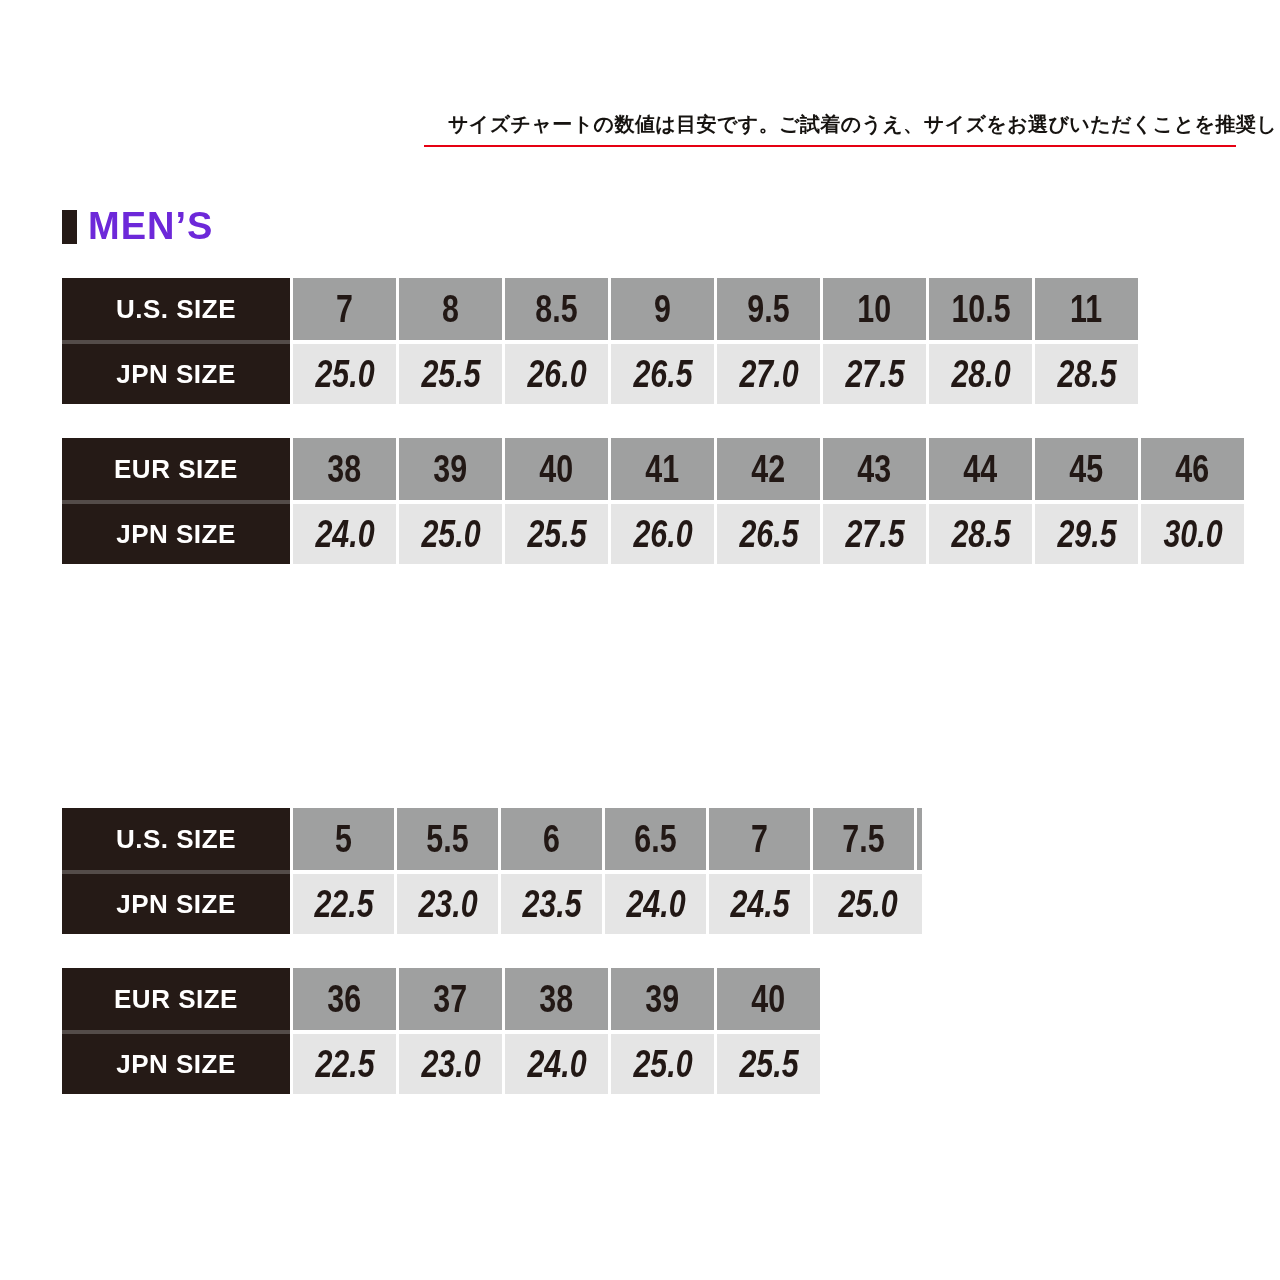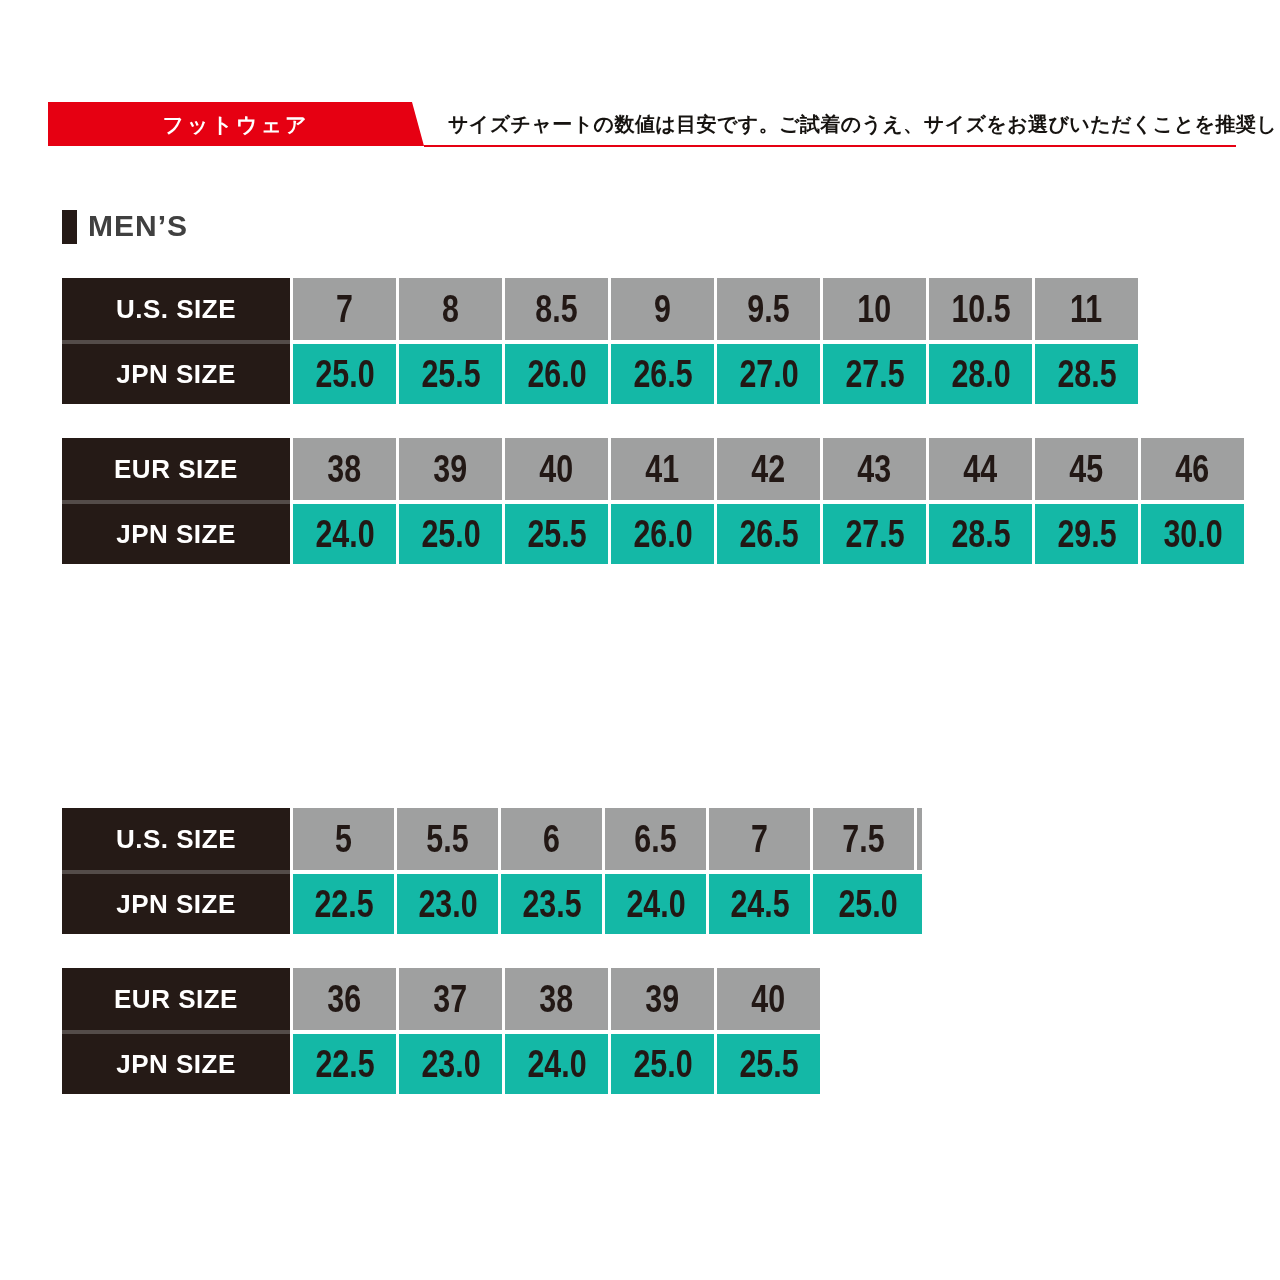--- a/index.html
+++ b/index.html
@@ -24,21 +24,21 @@
   }
   .notice-rule{
     position:absolute;left:424px;top:145px;width:812px;height:2px;background:#e60012;
   }
   
   .section-title{
     position:absolute;left:62px;display:flex;align-items:center;height:34px;
   }
   .title-marker{width:15px;height:34px;background:#251a16;margin-right:11px;}
   .title-text{
-    color:#404040;font-size:30px;font-weight:700;letter-spacing:1px;line-height:1;
+    color:#6d28d9;font-size:38px;font-weight:700;letter-spacing:1px;line-height:1;
     transform:translateY(-1px);
   }
   .pos-title-mens{top:210px;}
   .pos-title-womens{top:738px;}
   
   .size-table{position:absolute;left:62px;}
   .pos-mens-t1{top:278px;}
   .pos-mens-t2{top:438px;}
   .pos-womens-t1{top:808px;}
   .pos-womens-t2{top:968px;}
@@ -51,35 +51,32 @@
   .tgrid{
     position:relative;display:grid;grid-template-rows:62px 60px;
     row-gap:4px;column-gap:3px;
   }
   .cell{display:flex;align-items:center;justify-content:center;overflow:hidden;}
   .c-label{background:#251a16;align-items:center;}
   .c-label span{
     color:#ffffff;font-size:26px;font-weight:700;letter-spacing:0.5px;white-space:nowrap;
   }
   .c-top{background:#9fa0a0;}
-  .c-bottom{background:#14b8a6;}
+  .c-bottom{background:#e5e5e5;font-style:italic;}
   .c-top span,.c-bottom span{
     color:#221815;font-size:38px;font-weight:700;white-space:nowrap;
     display:inline-block;transform:scaleX(0.8);
   }
   .c-sliver{background:#9fa0a0;}
 </style>
 </head>
 <body>
 
 <div class="page">
 
-  <div class="ribbon">
-    <span class="ribbon-label">フットウェア</span>
-  </div>
   <div class="notice">サイズチャートの数値は目安です。ご試着のうえ、サイズをお選びいただくことを推奨します。</div>
   <div class="notice-rule"></div>
 
   <div class="section-title pos-title-mens">
     <div class="title-marker"></div>
     <div class="title-text">MEN’S</div>
   </div>
   <div class="size-table pos-mens-t1">
       <div class="label-backdrop">
         <div class="label-gap-line"></div>

